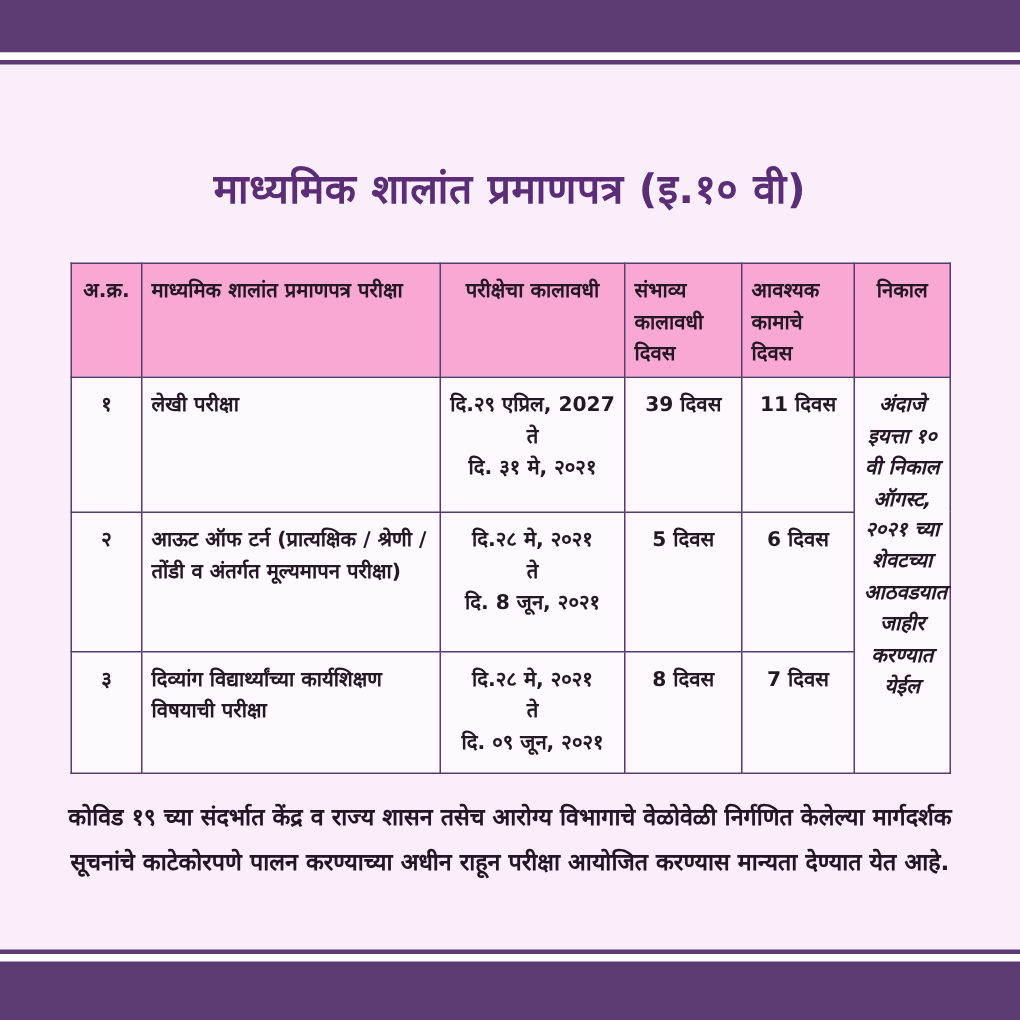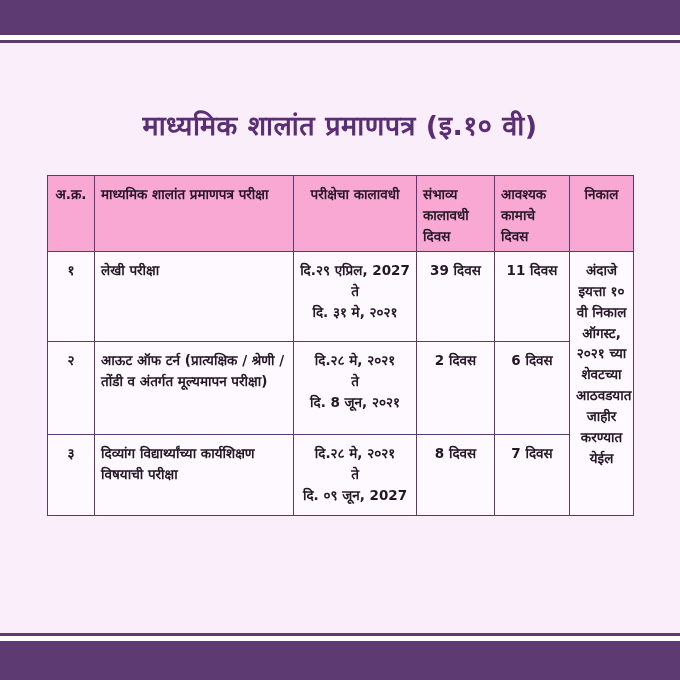--- a/index.html
+++ b/index.html
@@ -67,20 +67,21 @@
   th.exam-head { padding-left: 12px; margin-top: 24px; }
   tr.r1 td { height: 90px; }
   tr.r2 td { height: 93px; }
   tr.r3 td { height: 81px; }
   td.result-cell {
     vertical-align: middle;
     text-align: center;
     font-size: 12.5px;
     line-height: 1.8;
     padding: 6px 5px;
+    font-style: italic;
   }
   .date-line { display: block; }
 
   .footer-note {
     position: absolute;
     top: 530px;
     left: 30px;
     width: 620px;
     text-align: center;
     font-size: 15.5px;
@@ -133,35 +134,36 @@
         <td class="result-cell" rowspan="3">अंदाजे इयत्ता १० वी निकाल ऑगस्ट, २०२१ च्या शेवटच्या आठवडयात जाहीर करण्यात येईल</td>
       </tr>
       <tr class="r2">
         <td class="c">२</td>
         <td class="exam-cell">आऊट ऑफ टर्न (प्रात्यक्षिक / श्रेणी / तोंडी व अंतर्गत मूल्यमापन परीक्षा)</td>
         <td class="c">
           <span class="date-line">दि.२८ मे, २०२१</span>
           <span class="date-line">ते</span>
           <span class="date-line">दि. 8 जून, २०२१</span>
         </td>
-        <td class="c">2 दिवस</td>
+        <td class="c">5 दिवस</td>
         <td class="c">6 दिवस</td>
       </tr>
       <tr class="r3">
         <td class="c">३</td>
         <td class="exam-cell">दिव्यांग विद्यार्थ्यांच्या कार्यशिक्षण विषयाची परीक्षा</td>
         <td class="c">
           <span class="date-line">दि.२८ मे, २०२१</span>
           <span class="date-line">ते</span>
-          <span class="date-line">दि. ०९ जून, 2027</span>
+          <span class="date-line">दि. ०९ जून, २०२१</span>
         </td>
         <td class="c">8 दिवस</td>
         <td class="c">7 दिवस</td>
       </tr>
     </tbody>
   </table>
 
+  <p class="footer-note">कोविड १९ च्या संदर्भात केंद्र व राज्य शासन तसेच आरोग्य विभागाचे वेळोवेळी निर्गणित केलेल्या मार्गदर्शक सूचनांचे काटेकोरपणे पालन करण्याच्या अधीन राहून परीक्षा आयोजित करण्यास मान्यता देण्यात येत आहे.</p>
 
   <div class="band-bot-line"></div>
   <div class="band-bot-gap"></div>
   <div class="band-bot"></div>
 
 </div>
 
 </body></html>

